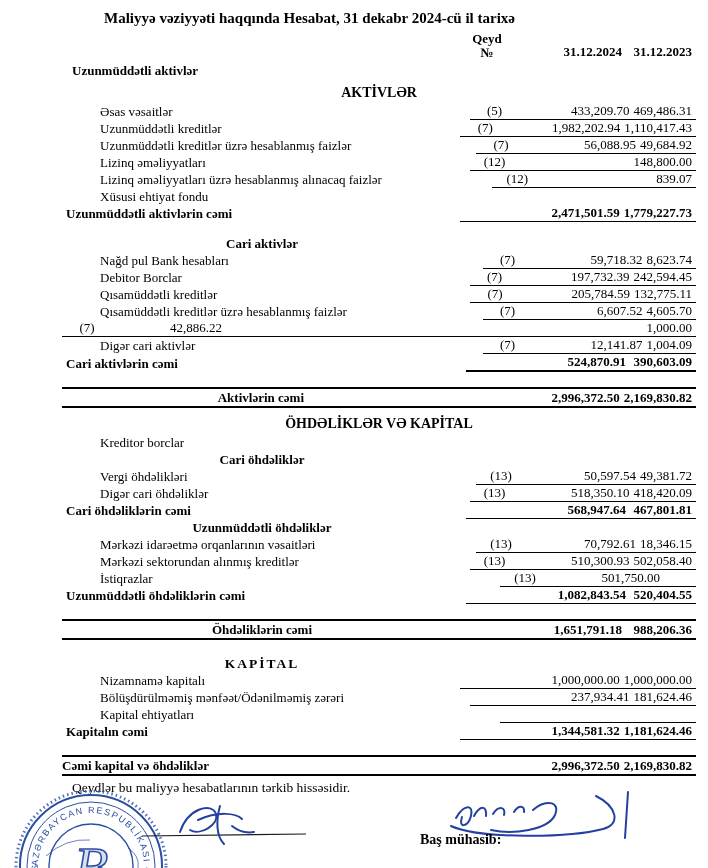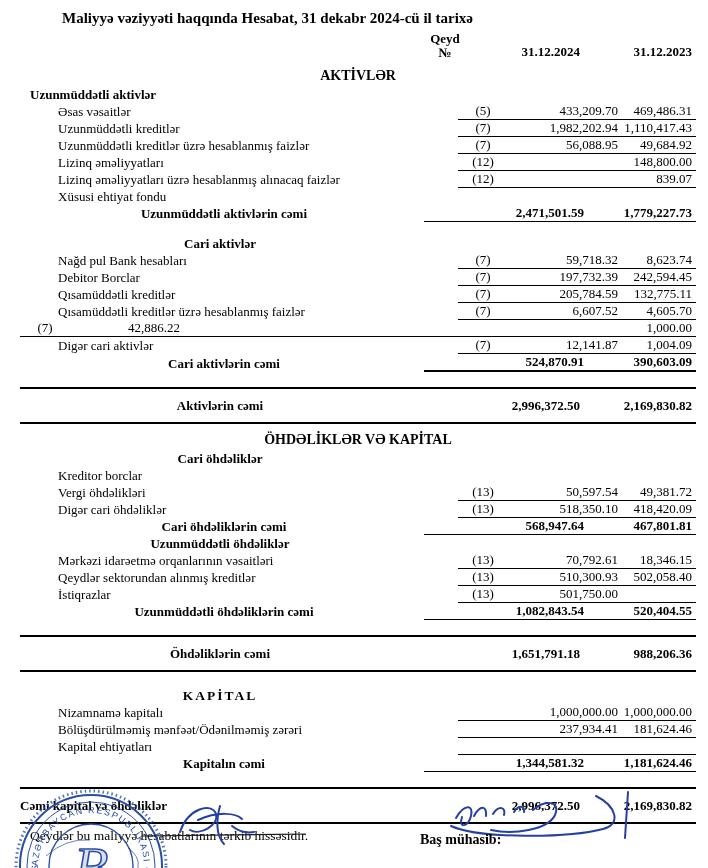--- a/index.html
+++ b/index.html
@@ -5,21 +5,21 @@
   html,body{margin:0;padding:0;background:#888;}
   .page{
     position:relative;
     width:708px;height:868px;
     background:#ffffff;
     font-family:"Liberation Serif", serif;
     color:#000;
     overflow:hidden;
     margin:0 auto;
   }
-  .doc{padding:8px 12px 0 20px;}
+  .doc{padding:8px 12px 0 20px;margin-left:42px;}
   .report-title{
     font-weight:bold;font-size:15px;line-height:20px;
     margin-left:42px;white-space:nowrap;
   }
   
   .row{display:flex;align-items:flex-end;min-height:17px;font-size:13px;line-height:16px;}
   .cell-label{width:400px;}
   .right{flex:1;display:flex;align-items:flex-end;}
   .note{width:50px;text-align:center;}
   .v1{width:110px;text-align:right;padding-right:4px;}
@@ -29,22 +29,22 @@
   .colhead{font-weight:bold;align-items:center;min-height:32px;margin-top:2px;}
   .colhead .note div{line-height:14px;text-align:center;}
   .section{justify-content:center;font-weight:bold;font-size:14px;padding:5px 0 2px 0;}
   .section .section-label{text-align:center;}
   .subhead{font-weight:bold;}
   .subhead .cell-label{padding-left:10px;}
   .subhead.align-center .cell-label{padding-left:0;text-align:center;}
   .subhead.tracked .cell-label{letter-spacing:2px;font-size:13.5px;}
   .item .cell-label{padding-left:38px;}
   .total{font-weight:bold;}
-  .total .cell-label{padding-left:4px;text-align:center;}
-  .grand{font-weight:bold;border-top:2px solid #000;border-bottom:2px solid #000;padding:8px 0;margin:2px 0;}
+  .total .cell-label{padding-left:4px;}
+  .grand{font-weight:bold;border-top:2px solid #000;border-bottom:2px solid #000;padding:0 0;margin:2px 0;}
   .grand.align-center .cell-label{text-align:center;}
   .spacer{min-height:13px;}
   .footnote{font-size:13.5px;margin:4px 0 0 10px;}
   
   .sig-label{position:absolute;font-weight:bold;font-size:14px;white-space:nowrap;}
   .director-label{left:48px;top:881px;}
   .accountant-label{left:420px;top:832px;}
   .stamp{position:absolute;left:-12px;top:786px;}
   .sig-director{position:absolute;left:128px;top:798px;}
   .sig-accountant{position:absolute;left:428px;top:786px;}
@@ -63,30 +63,30 @@
         <div class="note">
           <div>Qeyd</div>
           <div>№</div>
         </div>
         <div class="v1">31.12.2024</div>
         <div class="v2">31.12.2023</div>
       </div>
     </div>
 
     <div>
+        <div class="row subhead align-left">
+          <div class="cell-label">Uzunmüddətli aktivlər</div>
+          <div class="right">
+            <div class="note"></div>
+            <div class="v1"></div>
+            <div class="v2"></div>
+          </div>
+        </div>
         <div class="row section">
           <div class="section-label">AKTİVLƏR</div>
-        </div>
-        <div class="row subhead align-left">
-          <div class="cell-label">Uzunmüddətli aktivlər</div>
-          <div class="right">
-            <div class="note"></div>
-            <div class="v1"></div>
-            <div class="v2"></div>
-          </div>
         </div>
         <div class="row item lined">
           <div class="cell-label">Əsas vəsaitlər</div>
           <div class="right">
             <div class="note">(5)</div>
             <div class="v1">433,209.70</div>
             <div class="v2">469,486.31</div>
           </div>
         </div>
         <div class="row item lined">
@@ -206,30 +206,30 @@
           <div class="cell-label">Aktivlərin cəmi</div>
           <div class="right">
             <div class="note"></div>
             <div class="v1">2,996,372.50</div>
             <div class="v2">2,169,830.82</div>
           </div>
         </div>
         <div class="row section">
           <div class="section-label">ÖHDƏLİKLƏR VƏ KAPİTAL</div>
         </div>
+        <div class="row item">
+          <div class="cell-label">Kreditor borclar</div>
+          <div class="right">
+            <div class="note"></div>
+            <div class="v1"></div>
+            <div class="v2"></div>
+          </div>
+        </div>
         <div class="row subhead align-center">
           <div class="cell-label">Cari öhdəliklər</div>
-          <div class="right">
-            <div class="note"></div>
-            <div class="v1"></div>
-            <div class="v2"></div>
-          </div>
-        </div>
-        <div class="row item">
-          <div class="cell-label">Kreditor borclar</div>
           <div class="right">
             <div class="note"></div>
             <div class="v1"></div>
             <div class="v2"></div>
           </div>
         </div>
         <div class="row item lined">
           <div class="cell-label">Vergi öhdəlikləri</div>
           <div class="right">
             <div class="note">(13)</div>
@@ -263,21 +263,21 @@
         </div>
         <div class="row item lined">
           <div class="cell-label">Mərkəzi idarəetmə orqanlarının vəsaitləri</div>
           <div class="right">
             <div class="note">(13)</div>
             <div class="v1">70,792.61</div>
             <div class="v2">18,346.15</div>
           </div>
         </div>
         <div class="row item lined">
-          <div class="cell-label">Qeydlər sektorundan alınmış kreditlər</div>
+          <div class="cell-label">Mərkəzi sektorundan alınmış kreditlər</div>
           <div class="right">
             <div class="note">(13)</div>
             <div class="v1">510,300.93</div>
             <div class="v2">502,058.40</div>
           </div>
         </div>
         <div class="row item lined">
           <div class="cell-label">İstiqrazlar</div>
           <div class="right">
             <div class="note">(13)</div>

